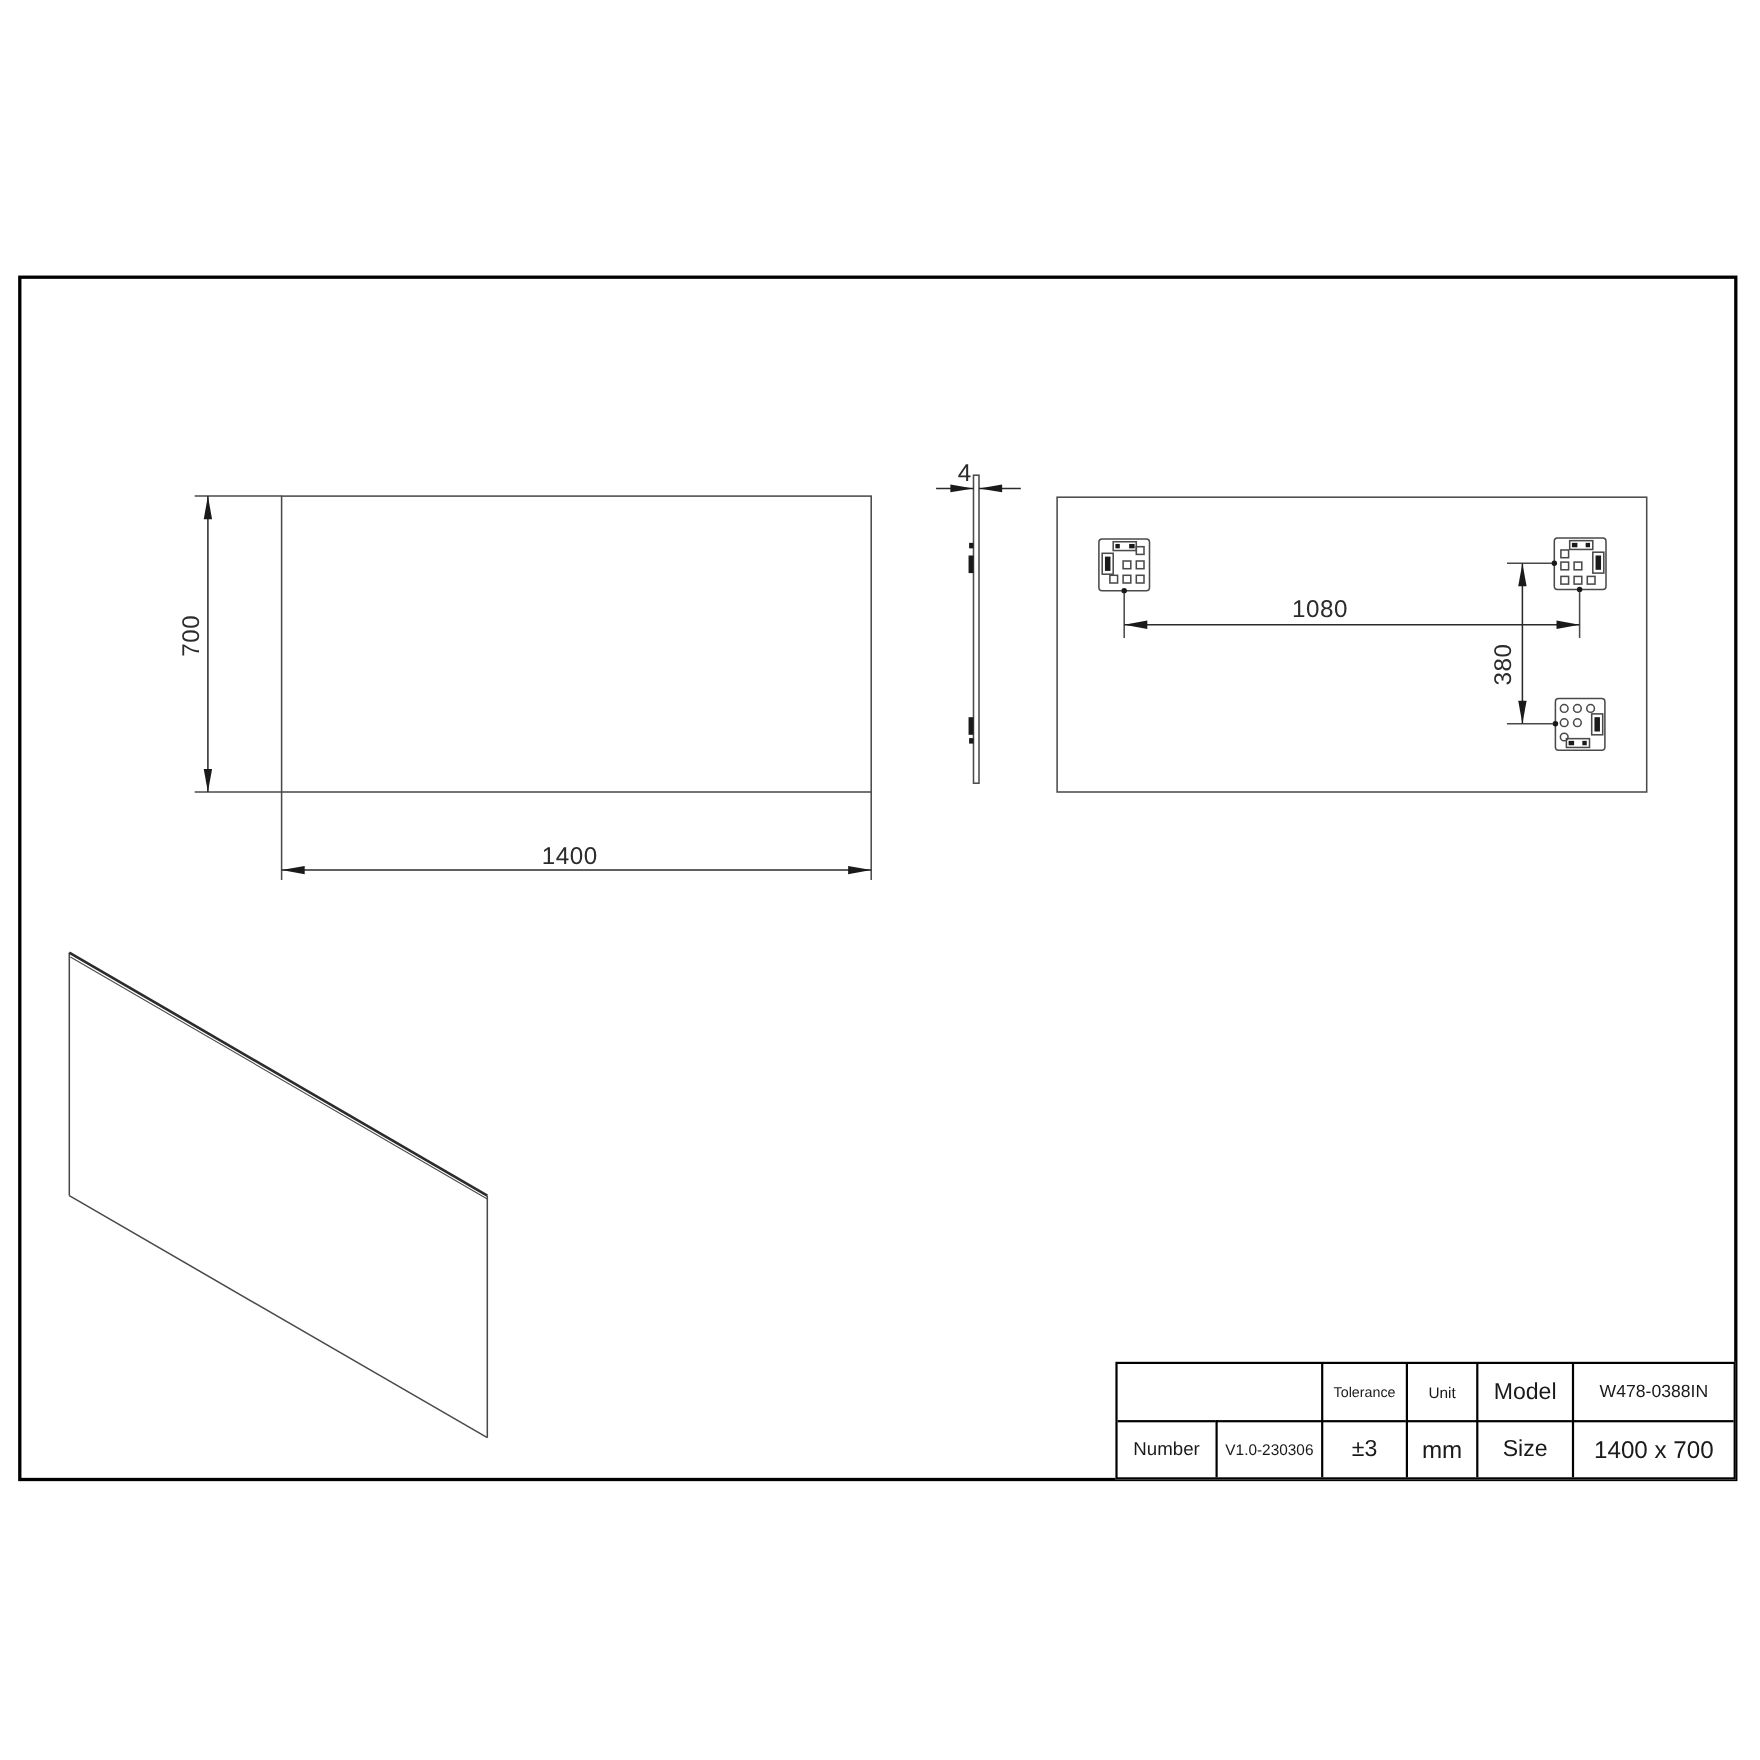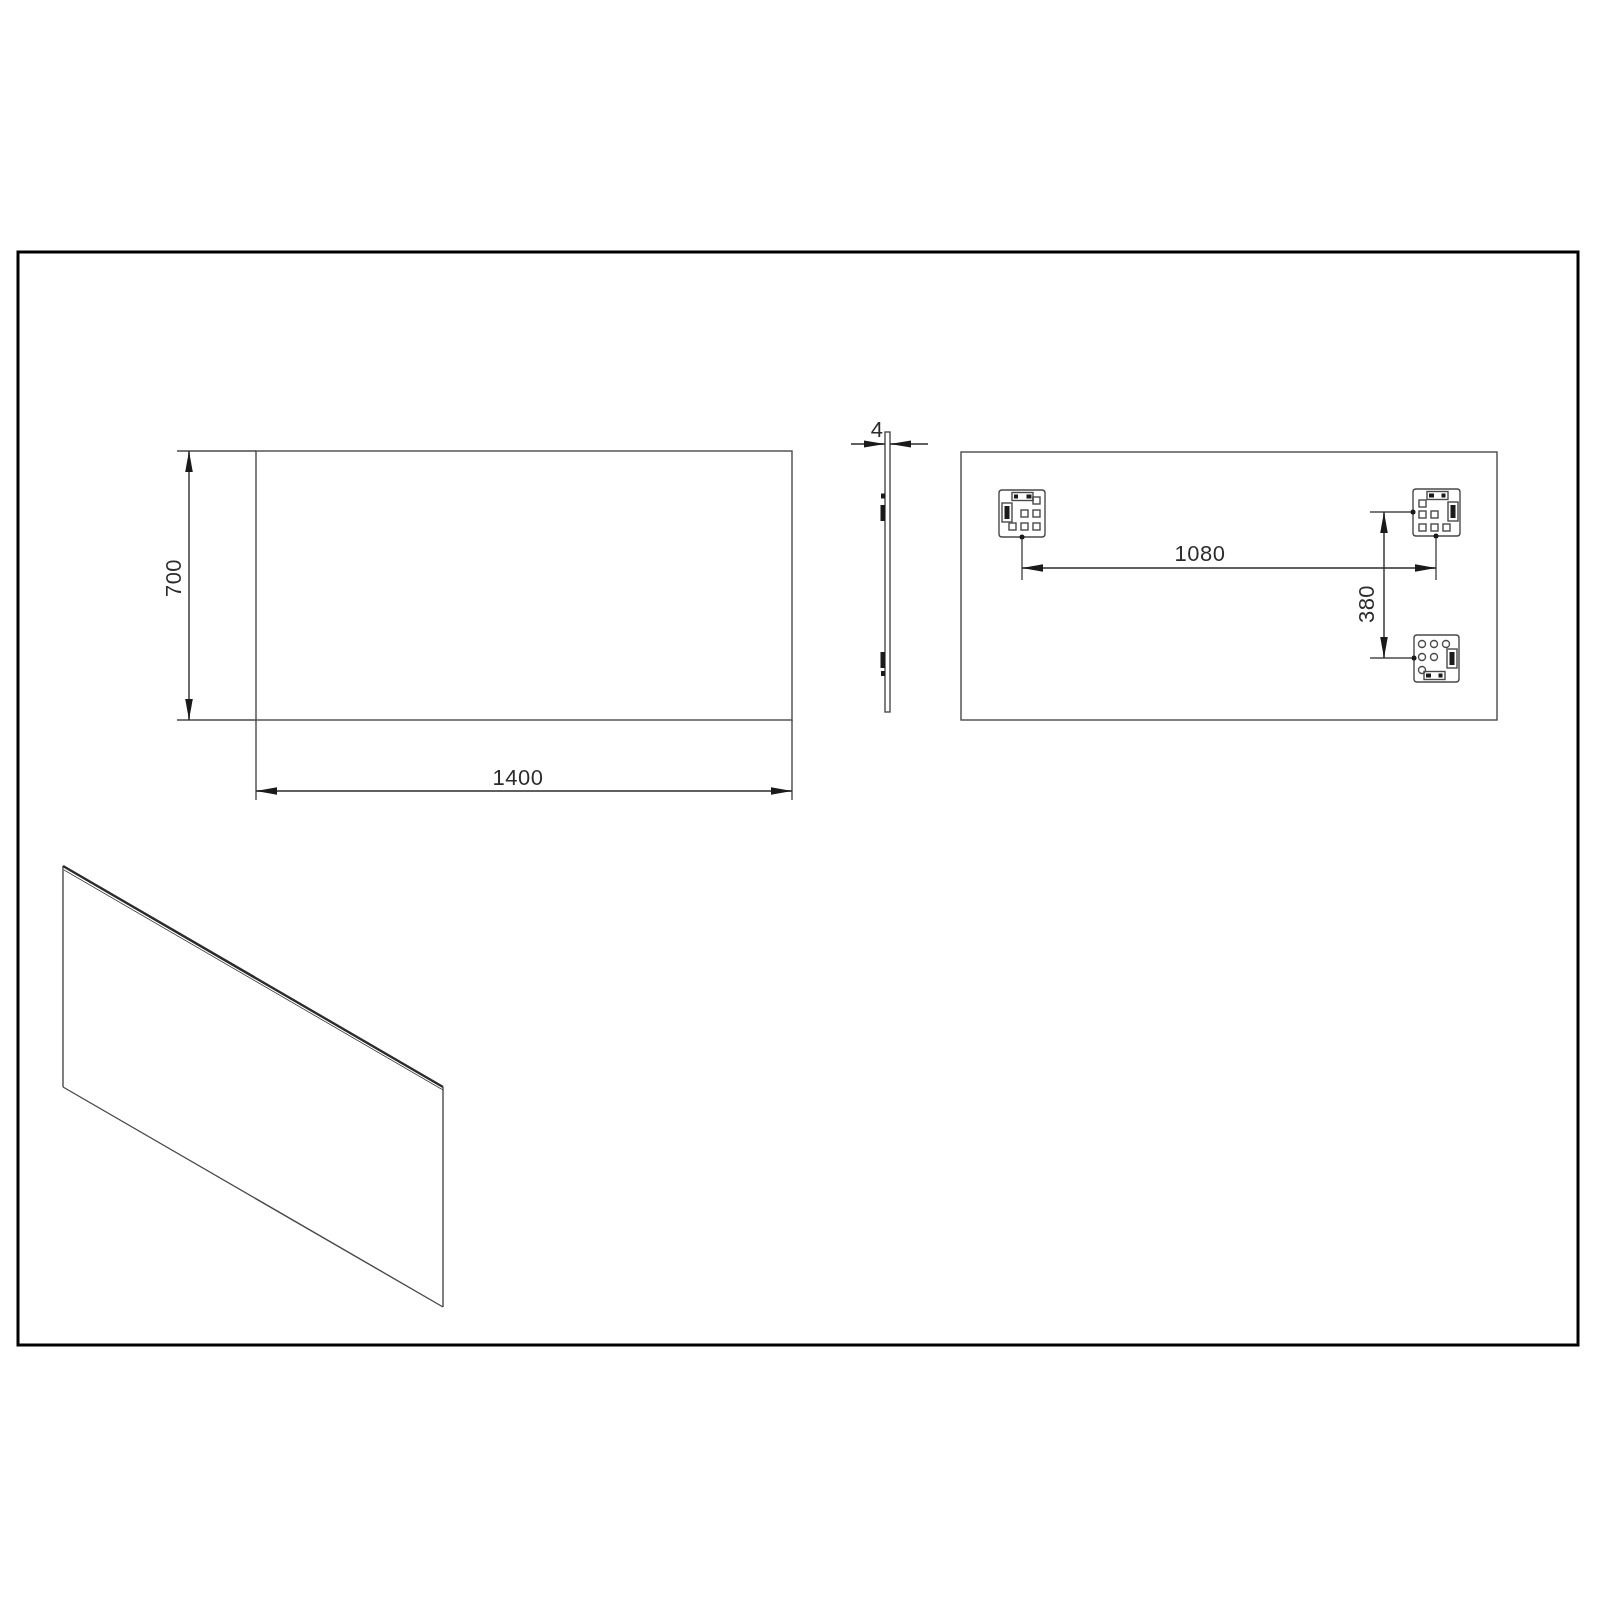--- a/index.html
+++ b/index.html
@@ -143,14 +143,29 @@
   <g stroke="#4a4a4a" stroke-width="1.4" fill="none">
     <line x1="63" y1="866" x2="63" y2="1087"></line>
     <line x1="63" y1="866" x2="443" y2="1087" stroke="#2b2b2b" stroke-width="2.4"></line>
     <line x1="64" y1="870" x2="443" y2="1090" stroke-width="1"></line>
     <line x1="443" y1="1087" x2="443" y2="1307"></line>
     <line x1="63" y1="1087" x2="443" y2="1307"></line>
   </g>
 
 </svg>
 
+<div class="tblock">
+
+  <div class="tcell r1 c1 merged"></div>
+  <div class="tcell r1 fs13">Tolerance</div>
+  <div class="tcell r1 fs14">Unit</div>
+  <div class="tcell r1 fs21">Model</div>
+  <div class="tcell r1 fs16">W478-0388IN</div>
+
+  <div class="tcell c1 fs17">Number</div>
+  <div class="tcell fs14">V1.0-230306</div>
+  <div class="tcell fs21">±3</div>
+  <div class="tcell fs22">mm</div>
+  <div class="tcell fs21">Size</div>
+  <div class="tcell fs22">1400 x 700</div>
+</div>
 
 </div>
 
 </body></html>

